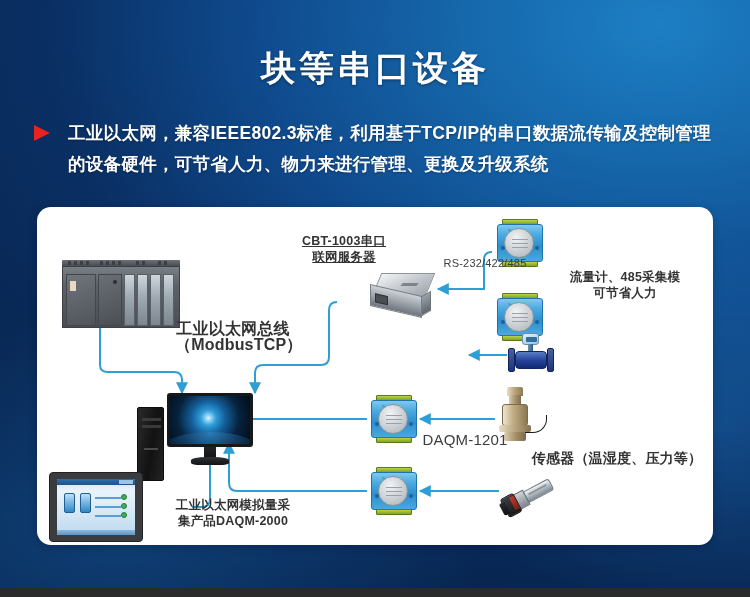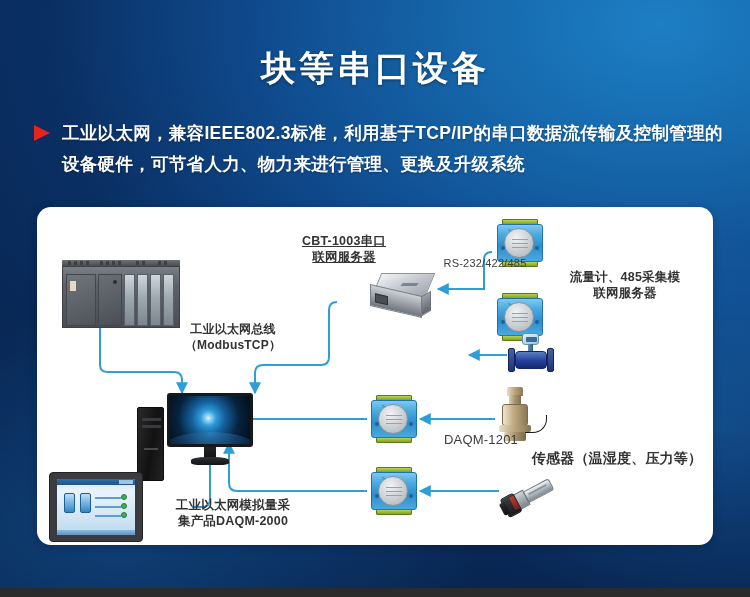--- a/index.html
+++ b/index.html
@@ -41,20 +41,21 @@
     flex:0 0 auto; margin-top:7px;
     width:0; height:0;
     border-left:16px solid #e8231b;
     border-top:8px solid transparent;
     border-bottom:8px solid transparent;
   }
   #subtitle {
     color:#ffffff; font-size:17.5px; line-height:31px;
     font-weight:bold; letter-spacing:.3px;
     text-shadow:0 1px 2px rgba(0,0,0,.35);
+    margin-left:6px;
   }
   
   #panel {
     position:absolute; left:37px; top:207px; width:676px; height:338px;
     background:#ffffff; border-radius:14px;
     box-shadow:0 2px 10px rgba(0,0,0,.22);
     overflow:hidden;
   }
   .lbl {
     position:absolute; color:#3d3d3d; font-size:11.5px;
@@ -412,26 +413,26 @@
       <div class="red"></div>
       <div class="plug"></div>
   </div>
 
   <div class="lbl lbl-cn" style="left:252px; top:26px; width:110px; font-size:12.5px;text-decoration:underline;">CBT-1003串口
 联网服务器</div>
 
   <div class="lbl" style="left:394px; top:48px; width:108px; font-size:11px;">RS-232/422/485</div>
 
   <div class="lbl lbl-cn" style="left:518px; top:62px; width:140px; font-size:12.5px;">流量计、485采集模
-联网服务器</div>
-
-  <div class="lbl lbl-cn" style="left:138px; top:114px; width:116px; font-size:12px;text-align:center;">工业以太网总线
+可节省人力</div>
+
+  <div class="lbl lbl-cn" style="left:138px; top:114px; width:116px; font-size:16px;text-align:center;">工业以太网总线
 （ModbusTCP）</div>
 
-  <div class="lbl" style="left:400px; top:225px; width:88px; font-size:13px;">DAQM-1201</div>
+  <div class="lbl" style="left:384px; top:225px; width:88px; font-size:15px;">DAQM-1201</div>
 
   <div class="lbl lbl-cn" style="left:482px; top:243px; width:196px; font-size:14px;">传感器（温湿度、压力等）</div>
 
   <div class="lbl lbl-cn" style="left:118px; top:290px; width:156px; font-size:12.5px;">工业以太网模拟量采
 集产品DAQM-2000</div>
 
 </div>
 
 <div id="bottom-strip"></div>
 

